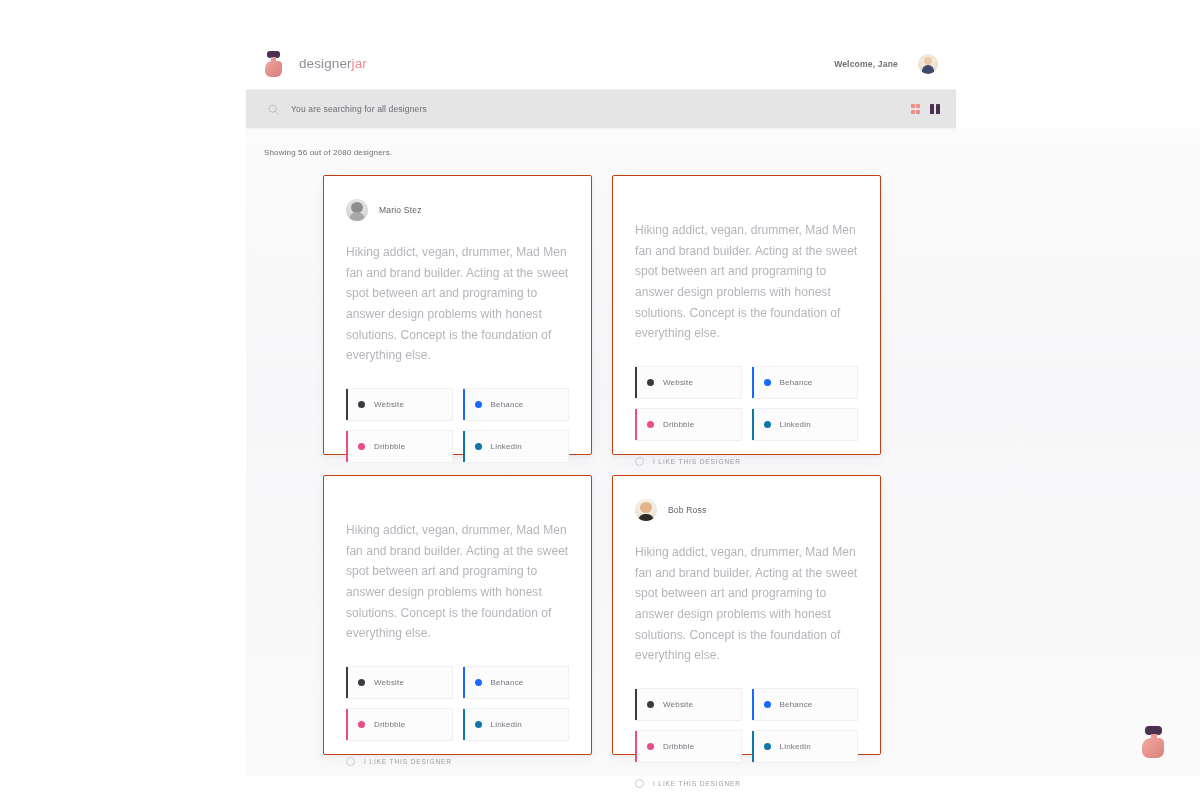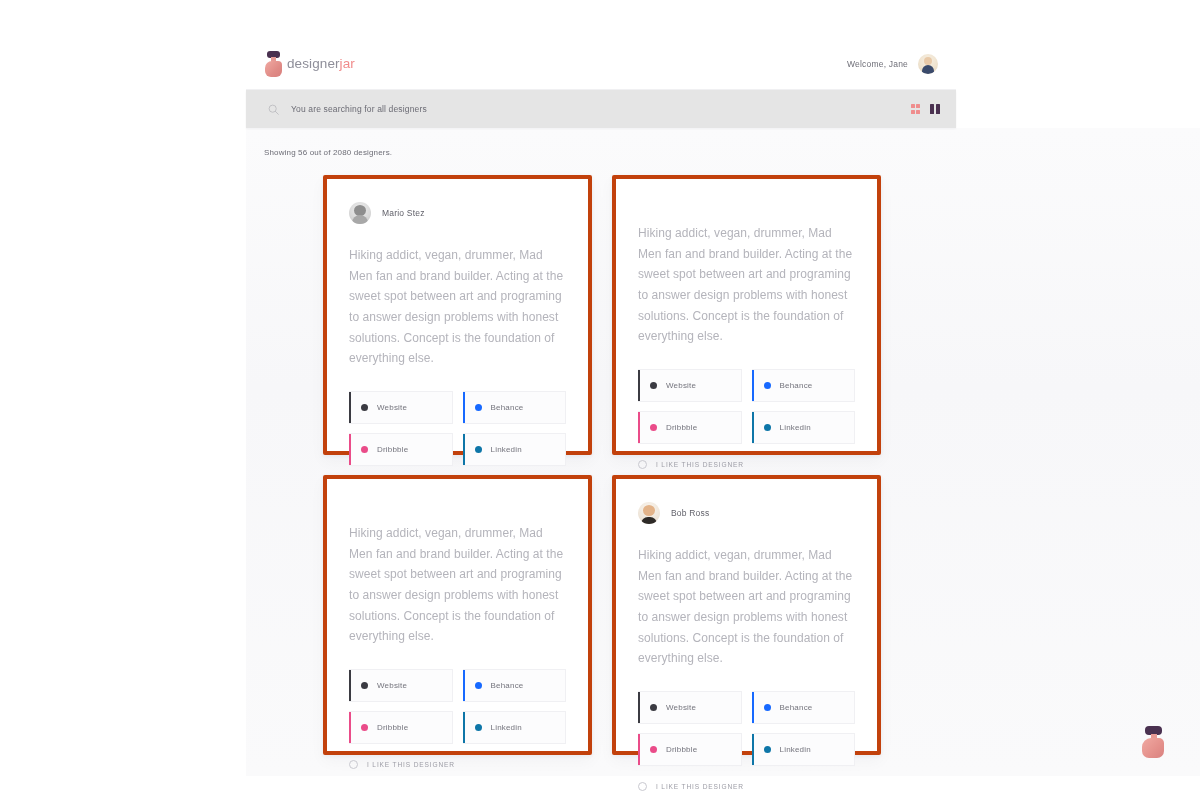--- a/index.html
+++ b/index.html
@@ -43,21 +43,21 @@
     display: flex;
     align-items: center;
     justify-content: space-between;
     padding: 0 18px 0 18px;
     border-bottom: 1px solid #f0f0f2;
   }
 
   .brand {
     display: flex;
     align-items: center;
-    gap: 4px;
+    gap: 16px;
   }
 
   .logo-jar {
     position: relative;
     width: 19px;
     height: 26px;
   }
   .logo-cap {
     position: absolute;
     left: 3px; top: 0;
@@ -82,21 +82,22 @@
   .brand-text {
     font-size: 13.5px;
     letter-spacing: .1px;
   }
   .brand-text .b1 { color: #8e8e99; }
   .brand-text .b2 { color: #f08b8b; }
 
   .welcome-wrap {
     display: flex;
     align-items: center;
-    gap: 10px;
+    gap: 20px;
+    font-weight: bold;
   }
   .welcome-text {
     font-size: 8.5px;
     color: #6f6f78;
     letter-spacing: .2px;
   }
   .avatar-header {
     width: 20px; height: 20px;
     border-radius: 50%;
     background: radial-gradient(circle at 50% 32%, #f7efe2 0%, #efe3cf 55%, #dfd0b6 100%);
@@ -195,21 +196,21 @@
     left: 323px;
     top: 175px;
     width: 558px;
     display: grid;
     grid-template-columns: 269px 269px;
     gap: 20px;
   }
 
   .card {
     background: #ffffff;
-    border: 4px solid #c2410c;
+    border: 1px solid #c2410c;
     border-radius: 2px;
     box-shadow: 0 1px 4px rgba(40,40,70,.055), 0 6px 16px rgba(40,40,70,.035);
     padding: 23px 22px 18px 22px;
     height: 280px;
     display: flex;
     flex-direction: column;
   }
 
   .card-head {
     display: flex;

